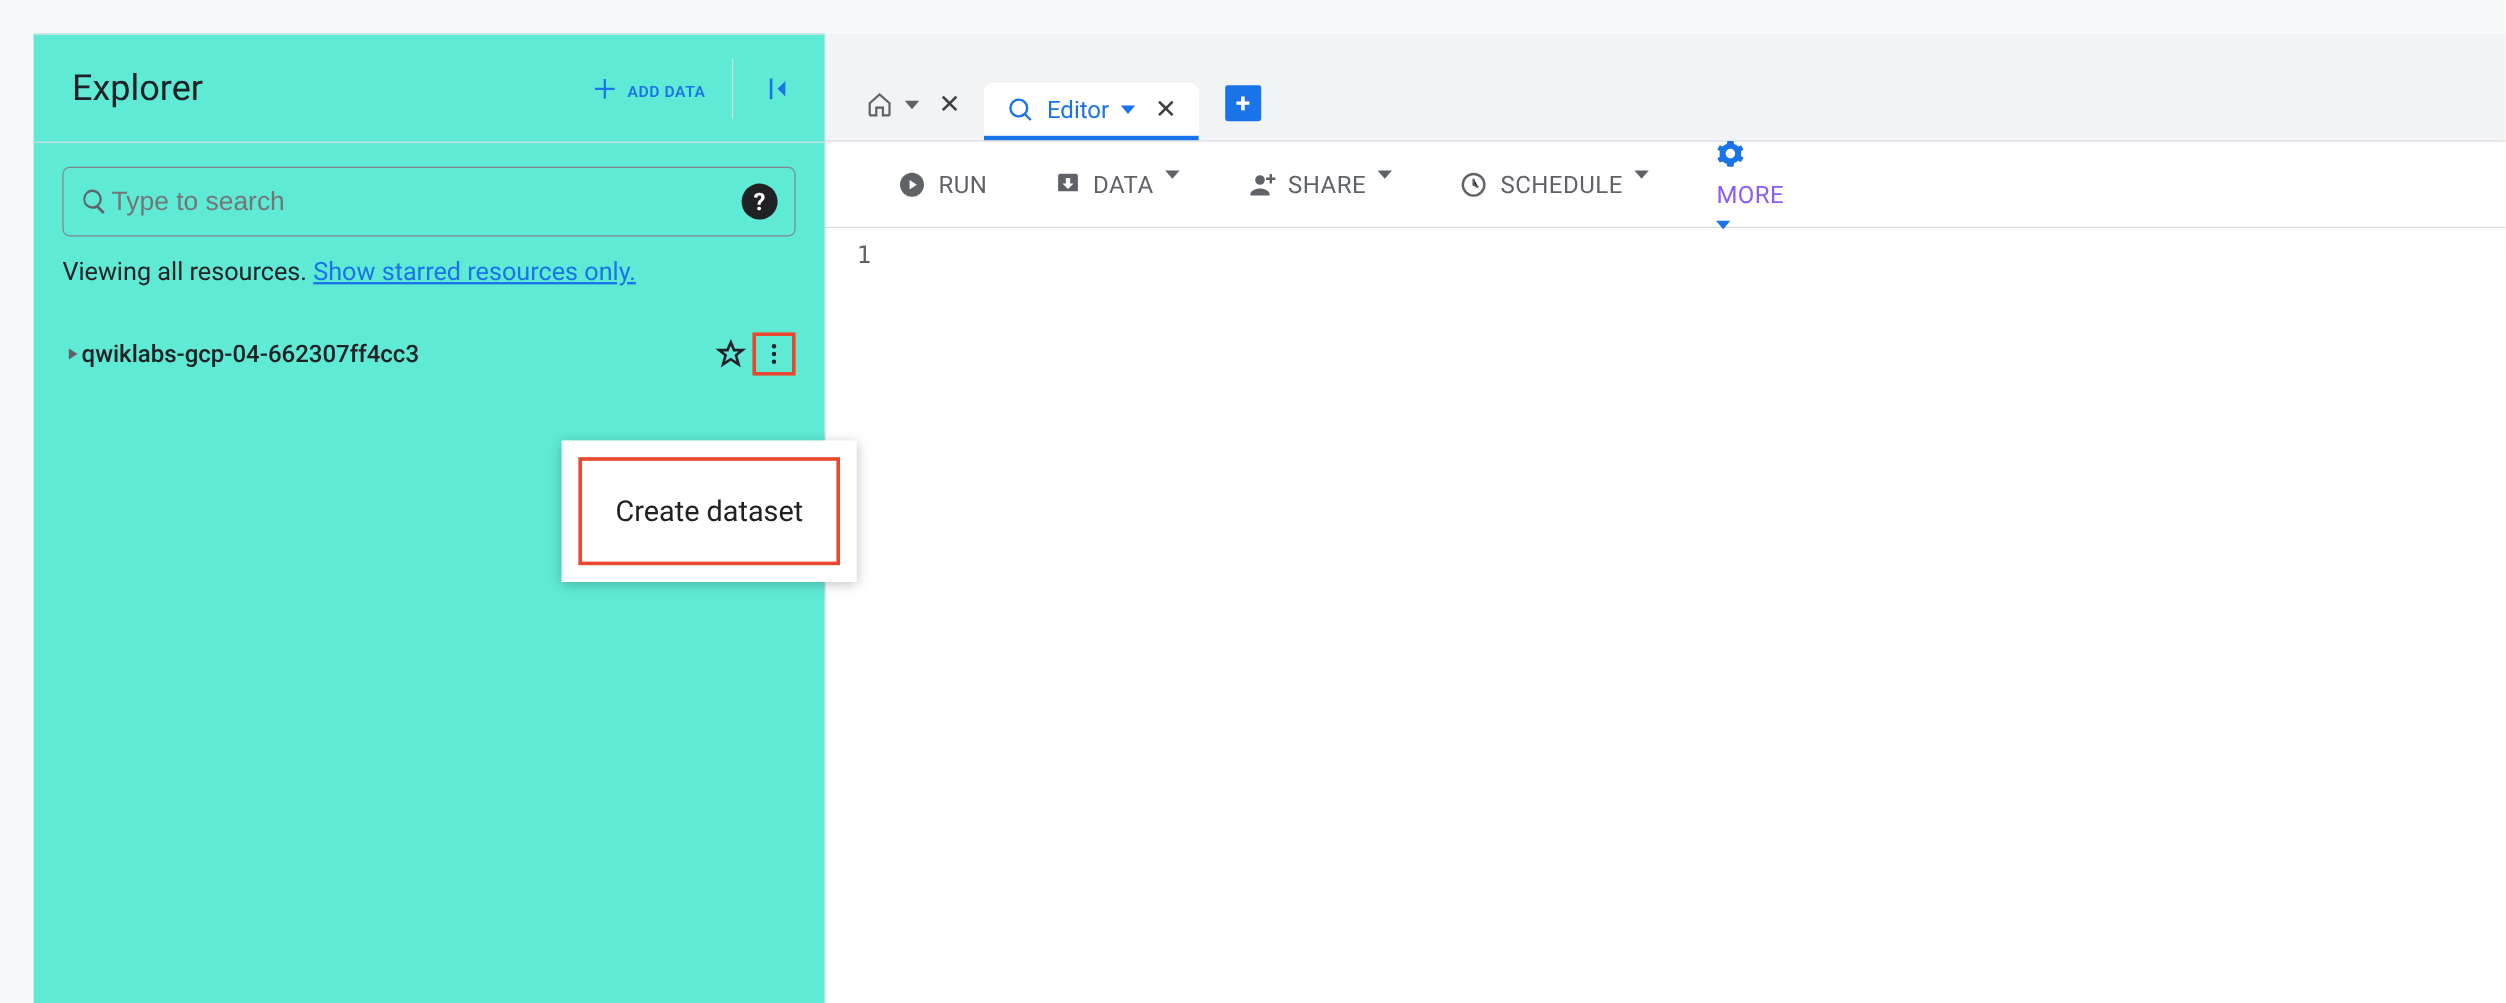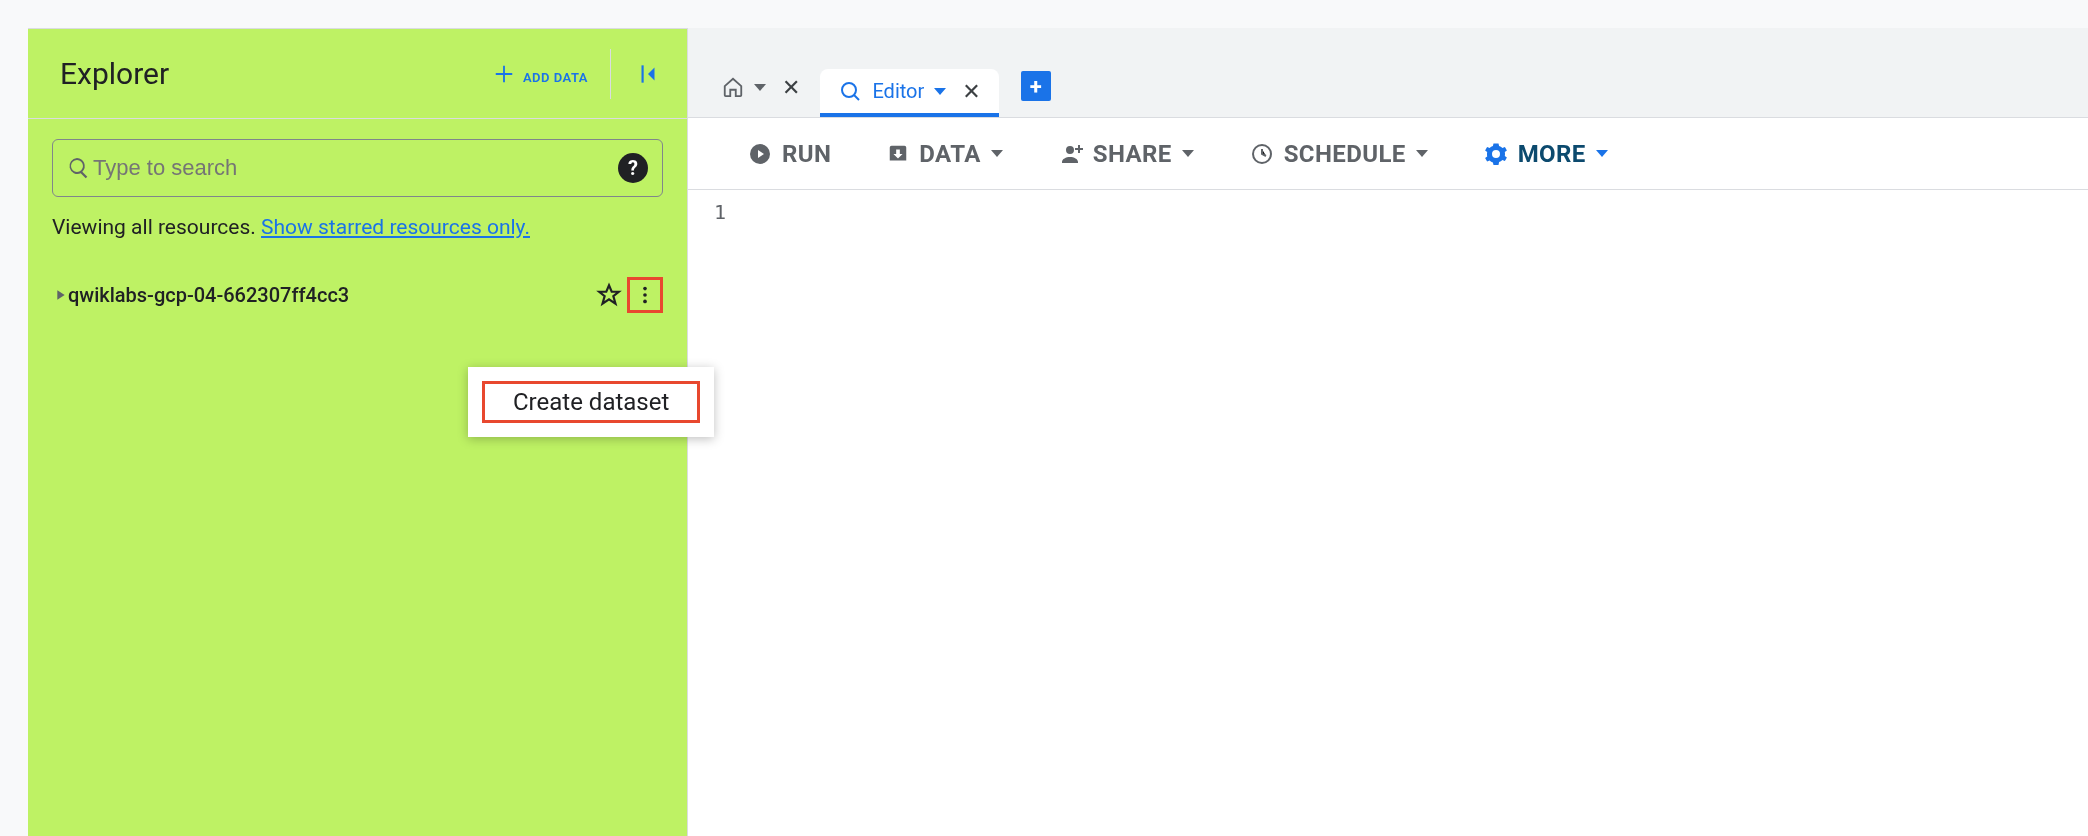--- a/index.html
+++ b/index.html
@@ -13,21 +13,21 @@
   }
   .app {
     display: flex;
     width: 100%;
     height: 100%;
     padding: 28px 0 0 28px;
   }
   
   .left-panel {
     width: 660px;
-    background: #bef264;
+    background: #5eead4;
     border: 1px solid #dadce0;
     border-left: none;
     border-bottom: none;
     display: flex;
     flex-direction: column;
   }
   .left-header {
     display: flex;
     align-items: center;
     height: 90px;
@@ -131,21 +131,21 @@
     position: absolute;
     top: 248px;
     left: 440px;
     background: #fff;
     box-shadow: 0 2px 10px rgba(0,0,0,.25);
     padding: 14px;
     z-index: 50;
   }
   .context-item {
     border: 3px solid #e8482f;
-    padding: 4px 28px;
+    padding: 28px 28px;
     font-size: 24px;
     color: #202124;
     cursor: pointer;
     white-space: nowrap;
   }
   
   .right-panel {
     flex: 1;
     display: flex;
     flex-direction: column;
@@ -185,25 +185,25 @@
   .toolbar {
     height: 72px;
     border-bottom: 1px solid #dadce0;
     display: flex;
     align-items: center;
     padding: 0 60px;
     gap: 56px;
     color: #5f6368;
   }
   .tool-btn {
-    display:flex;align-items:center;gap:10px;
-    font-size:24px;font-weight:700;letter-spacing:.4px;
+    display:flex;align-items:flex-start;gap:10px;
+    font-size:20px;font-weight:400;letter-spacing:.4px;
     cursor:pointer;
   }
-  .tool-btn.more { color:#0c4a6e; }
+  .tool-btn.more { color:#8b5cf6;flex-direction:column; }
   .editor-area {
     flex:1; display:flex;
   }
   .gutter {
     width: 50px;
     text-align: right;
     padding: 10px 12px 0 0;
     color: #5f6368;
     font-size: 20px;
     font-family: monospace;

